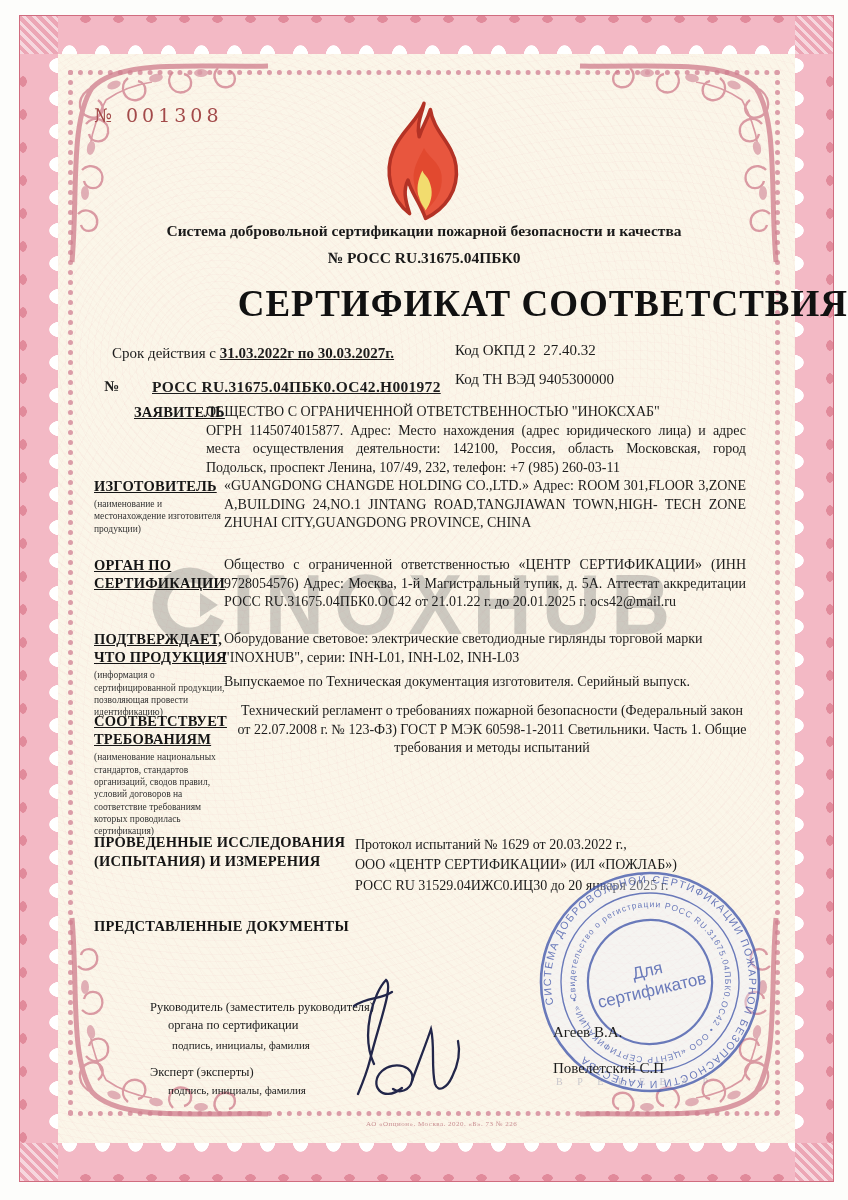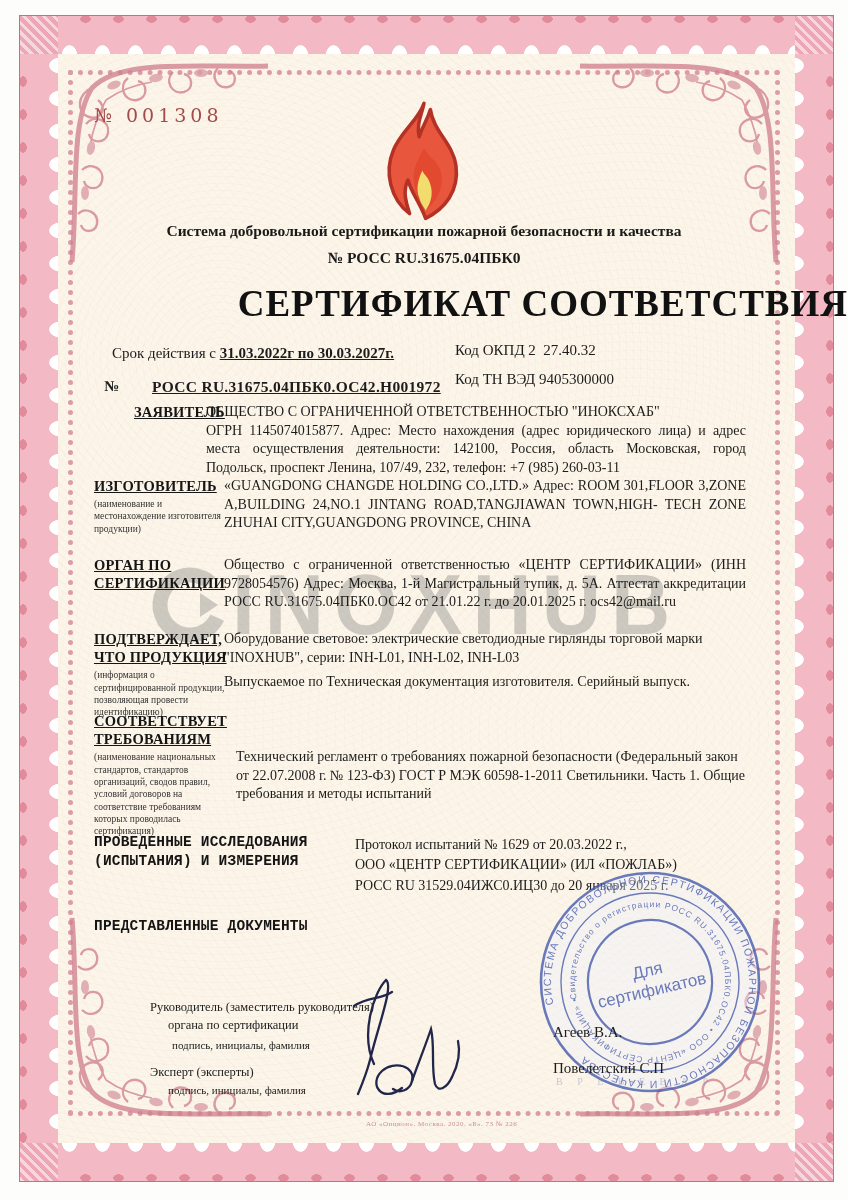--- a/index.html
+++ b/index.html
@@ -38,21 +38,21 @@
   .chain{position:absolute;left:68px;top:70px;right:68px;bottom:84px;border:5px dotted #d893a1;opacity:.9;}
 
   .flourish{position:absolute;width:215px;height:215px;opacity:.85;}
   .fl-tl{left:58px;top:52px;} .fl-tr{right:58px;top:52px;transform:scaleX(-1);}
   .fl-bl{left:58px;bottom:72px;transform:scaleY(-1);} .fl-br{right:58px;bottom:72px;transform:scale(-1,-1);}
 
   
   .abs{position:absolute;}
   .t{color:#1c1c1c;font-size:14px;line-height:1.33;}
   .lbl{font-weight:bold;font-size:14.5px;color:#151515;text-decoration:underline;letter-spacing:.2px;line-height:1.25;}
-  .lbl2{font-weight:bold;font-size:14.5px;color:#151515;letter-spacing:.2px;line-height:1.3;font-family:Liberation Mono, monospace;}
+  .lbl2{font-weight:bold;font-size:14.5px;color:#151515;letter-spacing:.2px;line-height:1.3;}
   .sub{font-size:9.5px;color:#333;line-height:1.3;margin-top:3px;max-width:135px;}
   .just{text-align:justify;}
   .pre{white-space:pre-wrap;}
 
   .cert-no{font-family:"DejaVu Serif",serif;color:#a34a4a;font-size:19px;letter-spacing:4px;}
   .sys{font-weight:bold;font-size:15.5px;text-align:center;width:100%;color:#1a1a1a;}
   .title{font-weight:bold;font-size:37px;text-align:center;width:100%;letter-spacing:1px;color:#111;}
   .u{text-decoration:underline;}
   .b{font-weight:bold;}
 
@@ -193,21 +193,21 @@
   <div class="abs t" style="left:224px;top:630px;width:522px;">
     <div>Оборудование световое: электрические светодиодные гирлянды торговой марки "INOXHUB", серии: INH-L01, INH-L02, INH-L03</div>
     <div style="margin-top:6px;">Выпускаемое по Техническая документация изготовителя. Серийный выпуск.</div>
   </div>
 
   <div class="abs" style="left:94px;top:712px;width:140px;">
     <div class="lbl">СООТВЕТСТВУЕТ</div>
     <div class="lbl">ТРЕБОВАНИЯМ</div>
     <div class="sub">(наименование национальных стандартов, стандартов организаций, сводов правил, условий договоров на соответствие требованиям которых проводилась сертификация)</div>
   </div>
-  <div class="abs t" style="left:236px;top:748px;width:512px;">Технический регламент о требованиях пожарной безопасности (Федеральный закон от 22.07.2008 г. № 123-ФЗ) ГОСТ Р МЭК 60598-1-2011 Светильники. Часть 1. Общие требования и методы испытаний</div>
+  <div class="abs t" style="left:236px;top:702px;width:512px;text-align:center;">Технический регламент о требованиях пожарной безопасности (Федеральный закон от 22.07.2008 г. № 123-ФЗ) ГОСТ Р МЭК 60598-1-2011 Светильники. Часть 1. Общие требования и методы испытаний</div>
 
   <div class="abs" style="left:94px;top:833px;width:260px;">
     <div class="lbl2">ПРОВЕДЕННЫЕ ИССЛЕДОВАНИЯ</div>
     <div class="lbl2">(ИСПЫТАНИЯ) И ИЗМЕРЕНИЯ</div>
   </div>
   <div class="abs t" style="left:355px;top:835px;width:400px;line-height:1.45;">
     <div>Протокол испытаний № 1629 от  20.03.2022 г.,</div>
     <div>ООО «ЦЕНТР СЕРТИФИКАЦИИ» (ИЛ «ПОЖЛАБ»)</div>
     <div>РОСС RU 31529.04ИЖС0.ИЦ30  до 20 января 2025 г.</div>
   </div>

